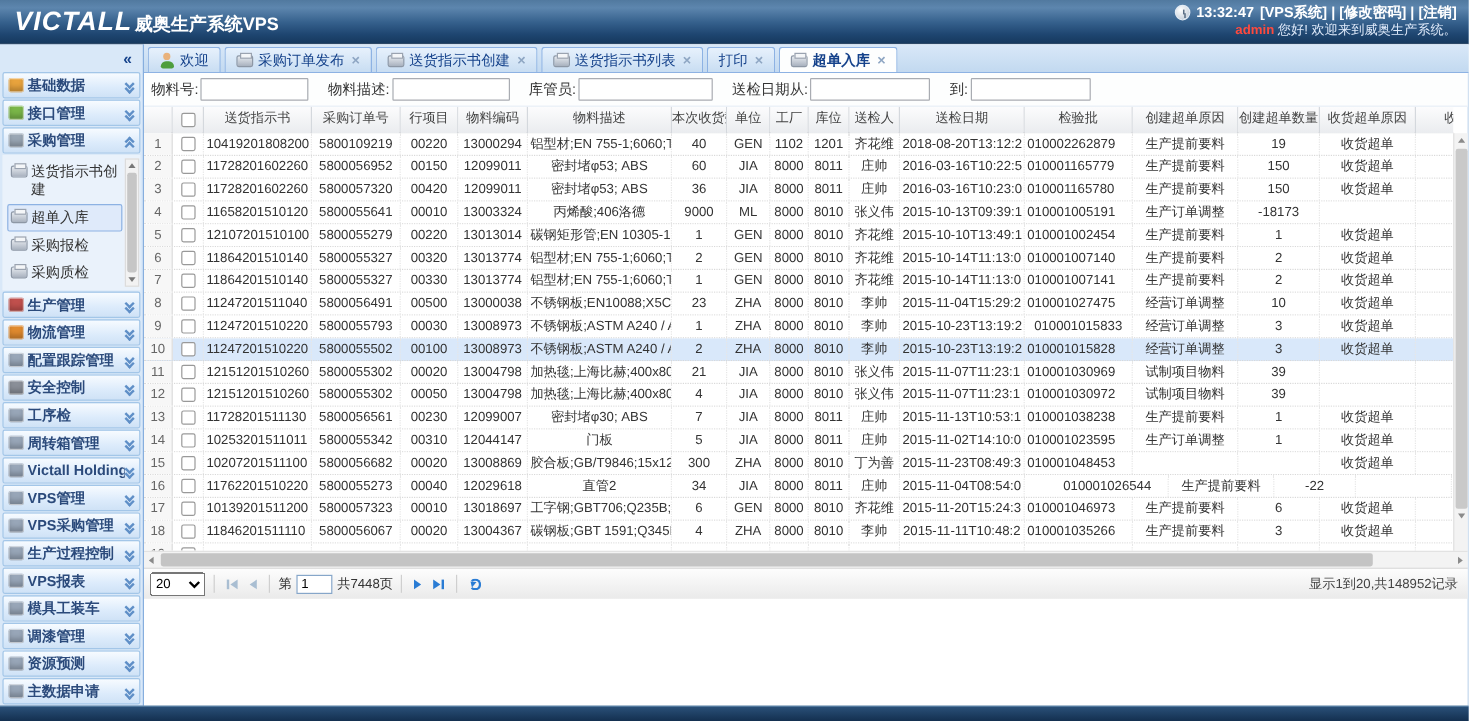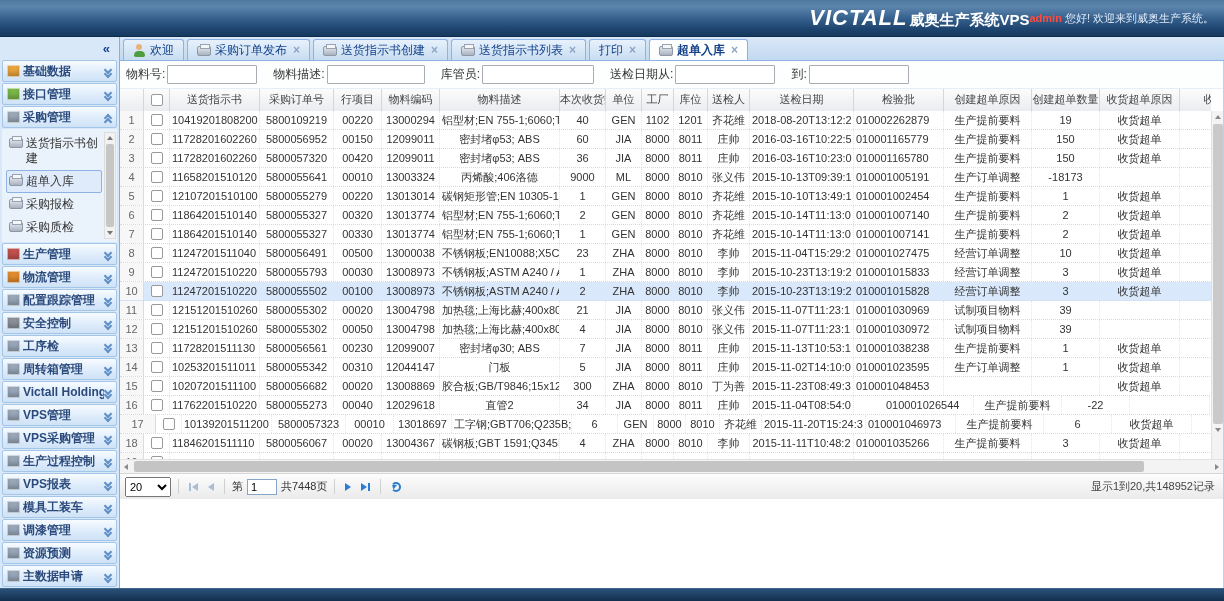--- a/index.html
+++ b/index.html
@@ -1,23 +1,23 @@
 <!DOCTYPE html>
 <html><head>
 <meta charset="utf-8">
 <style>
   * { box-sizing: border-box; margin: 0; padding: 0; }
   html,body { width:1224px; height:601px; overflow:hidden; }
   body { font-family:"Liberation Sans","DejaVu Sans",sans-serif; font-size:12px; background:#c8dcf0; }
   .app { position:relative; width:1224px; height:601px; display:flex; flex-direction:column; }
 
   
-  .topbar { height:37px; flex:none; display:flex; justify-content:flex-end; align-items:center;
+  .topbar { height:37px; flex:none; display:flex; justify-content:space-between; align-items:center;
     background:linear-gradient(180deg,#51799f 0%,#5d86ae 18%,#35608c 52%,#1e4570 80%,#16395e 100%);
-    border-bottom:1px solid #0f2c4c; padding:0 10px 0 2px; }
+    border-bottom:1px solid #0f2c4c; padding:0 10px 0 12px; }
   .brand { display:flex; align-items:baseline; }
   .logo { color:#fff; font-size:22px; font-weight:bold; font-style:italic; letter-spacing:1px; }
   .apptitle { color:#fff; font-size:15px; font-weight:bold; margin-left:2px; }
   .hright { text-align:right; line-height:15px; }
   .hline1 { display:flex; align-items:center; justify-content:flex-end; gap:5px; color:#fff; font-weight:bold; font-size:12px; }
   .hline2 { font-size:11px; color:#dfeafa; }
   .huser { color:#ff4a3d; font-weight:bold; margin-right:3px; }
   .hlink { cursor:pointer; }
   .clock-icon { width:13px; height:13px; border-radius:50%; flex:none;
     background:radial-gradient(circle at 35% 30%, #ffffff, #b9c5d3); border:1px solid #e3ebf4; position:relative; }
@@ -146,20 +146,25 @@
 <body>
 
 <div class="app">
 
   <div class="topbar">
     <div class="brand">
       <span class="logo">VICTALL</span>
       <span class="apptitle">威奥生产系统VPS</span>
     </div>
     <div class="hright">
+      <div class="hline1">
+        <span class="clock-icon"></span>
+        <span>13:32:47</span>
+        <span id="hlinks"><span class="hlink">[VPS系统]</span><span class="hsep"> | </span><span class="hlink">[修改密码]</span><span class="hsep"> | </span><span class="hlink">[注销]</span></span>
+      </div>
       <div class="hline2">
         <span class="huser">admin</span><span class="hgreet">您好! 欢迎来到威奥生产系统。</span>
       </div>
     </div>
   </div>
 
   <div class="bodyrow">
 
     <div class="sidebar">
       <div class="side-top">
@@ -538,21 +543,21 @@
                   <div class="td" style="width: 74px; text-align: center;">5800055793</div>
                   <div class="td" style="width: 48px; text-align: center;">00030</div>
                   <div class="td" style="width: 58px; text-align: center;">13008973</div>
                   <div class="td" style="width: 120px; text-align: center;">不锈钢板;ASTM A240 / A240</div>
                   <div class="td" style="width: 46px; text-align: center;">1</div>
                   <div class="td" style="width: 36px; text-align: center;">ZHA</div>
                   <div class="td" style="width: 32px; text-align: center;">8000</div>
                   <div class="td" style="width: 34px; text-align: center;">8010</div>
                   <div class="td" style="width: 42px; text-align: center;">李帅</div>
                   <div class="td" style="width: 104px; text-align: left;">2015-10-23T13:19:2</div>
-                  <div class="td" style="width: 90px; text-align: left;">010001015833</div>
+                  <div class="td" style="width: 90px; text-align: center;">010001015833</div>
                   <div class="td" style="width: 88px; text-align: center;">经营订单调整</div>
                   <div class="td" style="width: 68px; text-align: center;">3</div>
                   <div class="td" style="width: 80px; text-align: center;">收货超单</div>
                   <div class="td" style="width: 70px; text-align: left;"></div>
                 </div>
                 <div class="tr hl">
                   <div class="td rn" style="width: 24px;">10</div>
                   <div class="td cbcell" style="width: 26px;">
                     <span class="cb"></span>
                   </div>
@@ -699,21 +704,21 @@
                   <div class="td" style="width: 34px; text-align: center;">8011</div>
                   <div class="td" style="width: 42px; text-align: center;">庄帅</div>
                   <div class="td" style="width: 104px; text-align: left;">2015-11-04T08:54:0</div>
                   <div class="td" style="width: 90px; text-align: left; margin-left: 30px;">010001026544</div>
                   <div class="td" style="width: 88px; text-align: center;">生产提前要料</div>
                   <div class="td" style="width: 68px; text-align: center;">-22</div>
                   <div class="td" style="width: 80px; text-align: center;"></div>
                   <div class="td" style="width: 70px; text-align: left;"></div>
                 </div>
                 <div class="tr">
-                  <div class="td rn" style="width: 36px;">17</div>
+                  <div class="td rn" style="width: 24px;">17</div>
                   <div class="td cbcell" style="width: 26px;">
                     <span class="cb"></span>
                   </div>
                   <div class="td" style="width: 90px; text-align: left;">10139201511200</div>
                   <div class="td" style="width: 74px; text-align: center;">5800057323</div>
                   <div class="td" style="width: 48px; text-align: center;">00010</div>
                   <div class="td" style="width: 58px; text-align: center;">13018697</div>
                   <div class="td" style="width: 120px; text-align: center;">工字钢;GBT706;Q235B;正火</div>
                   <div class="td" style="width: 46px; text-align: center;">6</div>
                   <div class="td" style="width: 36px; text-align: center;">GEN</div>

